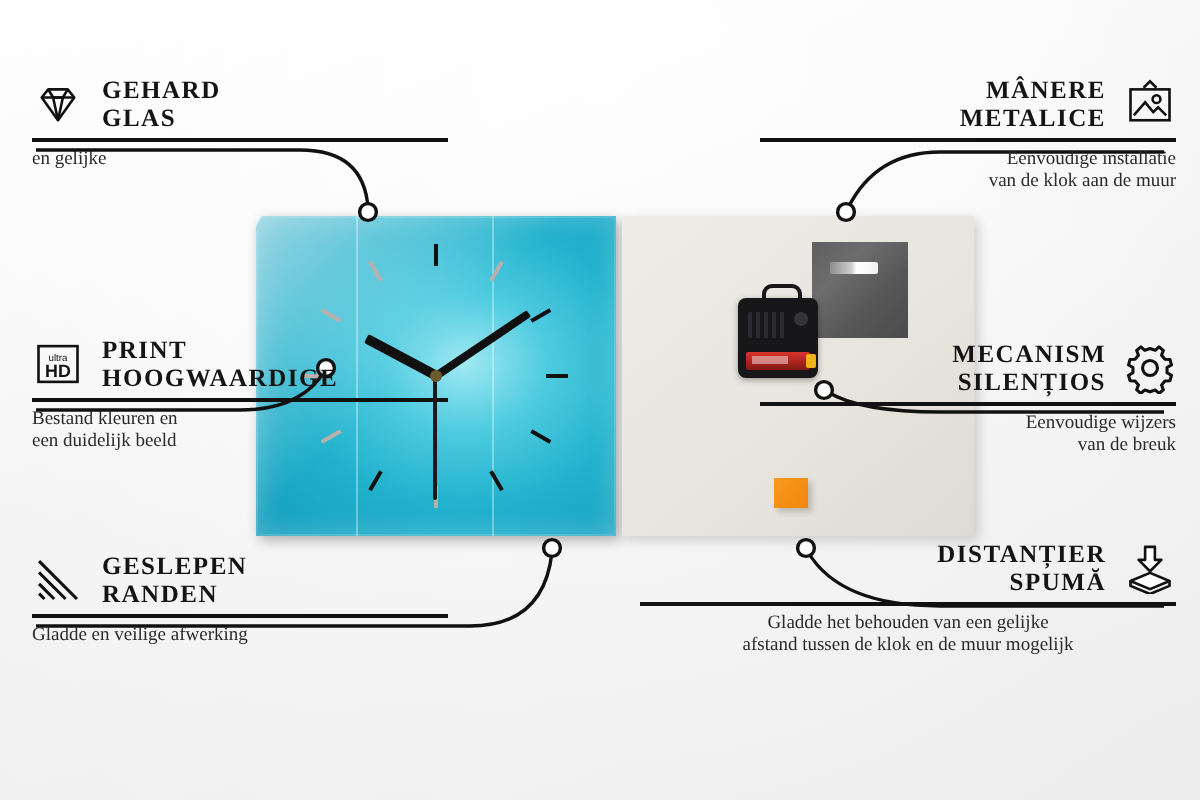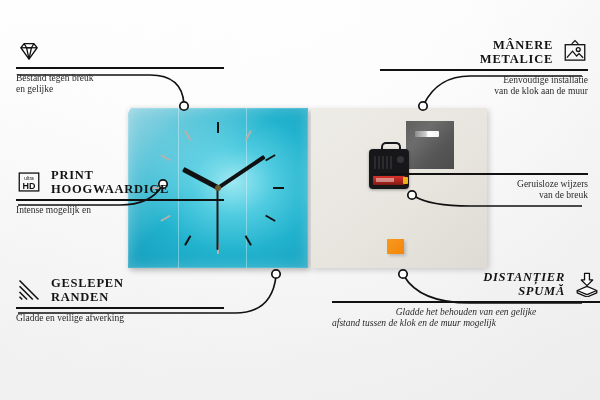--- a/index.html
+++ b/index.html
@@ -116,21 +116,21 @@
   .icon{width:26px;height:26px;flex:0 0 26px;display:block;}
   .rule{height:1.6px;background:#111;margin:3px 0 4px;}
   .desc{font-size:9.5px;line-height:11.5px;color:#2a2a2a;}
 
   
   #co-glas{left:16px;top:38px;}
   #co-print{left:16px;top:168px;}
   #co-randen{left:16px;top:276px;}
   #co-manere{right:12px;top:38px;}
   #co-mecanism{right:12px;top:170px;}
-  #co-distantier{right:0;top:270px;font-style:italic;}
+  #co-distantier{right:12px;top:270px;}
 
   #connectors{position:absolute;inset:0;pointer-events:none;}
 </style>
 </head>
 <body>
 
 <div id="stage">
   <div class="bg-sheen"></div>
 
   <div class="product" id="clock-front">
@@ -221,40 +221,44 @@
     <div class="head">
       <svg class="icon" viewBox="0 0 32 32">
         <g fill="none" stroke="#111" stroke-width="1.6" stroke-linejoin="round">
           <path d="M6 12 L10 7 H22 L26 12 L16 26 Z"></path>
           <path d="M6 12 H26"></path>
             <path d="M10 7 L13 12 L16 26"></path>
             <path d="M22 7 L19 12 L16 26"></path>
           <path d="M13 12 H19"></path>
         </g>
       </svg>
-    </div>
-    <div class="rule"></div>
-    <div class="desc">Bestand tegen breuk</div>
+      <div>
+        <div class="title">GEHARD</div>
+        <div class="title">GLAS</div>
+      </div>
+    </div>
+    <div class="rule"></div>
     <div class="desc">en gelijke</div>
   </div>
 
   <div class="callout left" id="co-print">
     <div class="head">
       <svg class="icon" viewBox="0 0 32 32">
         <rect x="4" y="5" width="24" height="22" fill="none" stroke="#111" stroke-width="1.6"></rect>
         <text x="16" y="14" font-family="Liberation Sans, sans-serif" font-size="6" text-anchor="middle" fill="#111">ultra</text>
         <text x="16" y="24" font-family="Liberation Sans, sans-serif" font-size="11" font-weight="bold" text-anchor="middle" fill="#111">HD</text>
       </svg>
       <div>
         <div class="title">PRINT</div>
         <div class="title">HOOGWAARDIGE</div>
       </div>
     </div>
     <div class="rule"></div>
-    <div class="desc">Intense mogelijk en</div>
+    <div class="desc">Bestand kleuren en</div>
+    <div class="desc">een duidelijk beeld</div>
   </div>
 
   <div class="callout right" id="co-manere">
     <div class="head">
       <svg class="icon" viewBox="0 0 32 32">
         <g fill="none" stroke="#111" stroke-width="1.6">
           <path d="M12 6 L16 2 L20 6"></path>
           <rect x="4" y="7" width="24" height="19"></rect>
           <path d="M6 23 L13 15 L18 21 L21 18 L26 23"></path>
           <circle cx="20" cy="13" r="2.4"></circle>
@@ -283,36 +287,48 @@
       <div>
         <div class="title">GESLEPEN</div>
         <div class="title">RANDEN</div>
       </div>
     </div>
     <div class="rule"></div>
     <div class="desc">Gladde en veilige afwerking</div>
   </div>
 
   <div class="callout right" id="co-mecanism">
-    <div class="rule"></div>
-    <div class="desc">Geruisloze wijzers</div>
+    <div class="head">
+      <svg class="icon" viewBox="0 0 32 32">
+        <g fill="none" stroke="#111" stroke-width="1.9" stroke-linejoin="round">
+          <path d="M16 4 l3.2 1.1 2.4-2.1 2.6 2.2 -1.1 3 2.1 2.4 3.1 .2 .9 3.3 -2.7 1.6 0 3.2 2.7 1.6 -.9 3.3 -3.1 .2 -2.1 2.4 1.1 3 -2.6 2.2 -2.4-2.1 -3.2 1.1 -3.2-1.1 -2.4 2.1 -2.6-2.2 1.1-3 -2.1-2.4 -3.1-.2 -.9-3.3 2.7-1.6 0-3.2 -2.7-1.6 .9-3.3 3.1-.2 2.1-2.4 -1.1-3 2.6-2.2 2.4 2.1 Z"></path>
+          <circle cx="16" cy="16" r="4.6"></circle>
+        </g>
+      </svg>
+      <div>
+        <div class="title">MECANISM</div>
+        <div class="title">SILENȚIOS</div>
+      </div>
+    </div>
+    <div class="rule"></div>
+    <div class="desc">Eenvoudige wijzers</div>
     <div class="desc">van de breuk</div>
   </div>
 
   <div class="callout right" id="co-distantier">
     <div class="head">
       <svg class="icon" viewBox="0 0 32 32">
         <g fill="none" stroke="#111" stroke-width="1.6" stroke-linejoin="round">
           <path d="M13 3 h6 v8 h4 l-7 7 -7-7 h4 Z" fill="#fff"></path>
           <path d="M16 19 L4 24 L16 29 L28 24 Z" fill="#fff"></path>
           <path d="M4 24 v3 l12 5 12-5 v-3"></path>
         </g>
       </svg>
       <div>
         <div class="title">DISTANȚIER</div>
         <div class="title">SPUMĂ</div>
       </div>
     </div>
     <div class="rule" style="width:268px;margin-left:-60px;"></div>
     <div class="desc" style="width:268px;margin-left:-60px;text-align:center;">Gladde het behouden van een gelijke</div>
-    <div class="desc" style="width:268px;margin-left:-60px;text-align:left;">afstand tussen de klok en de muur mogelijk</div>
+    <div class="desc" style="width:268px;margin-left:-60px;text-align:center;">afstand tussen de klok en de muur mogelijk</div>
   </div>
 </div>
 
 </body></html>

